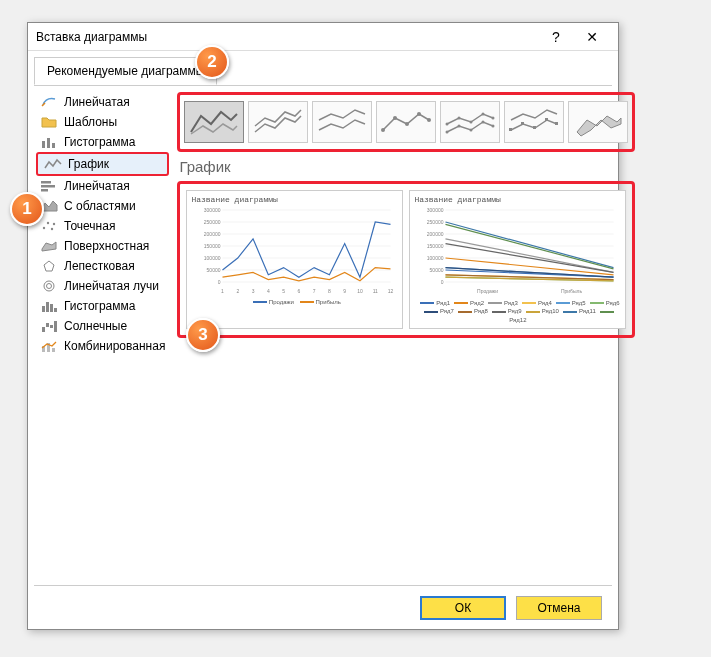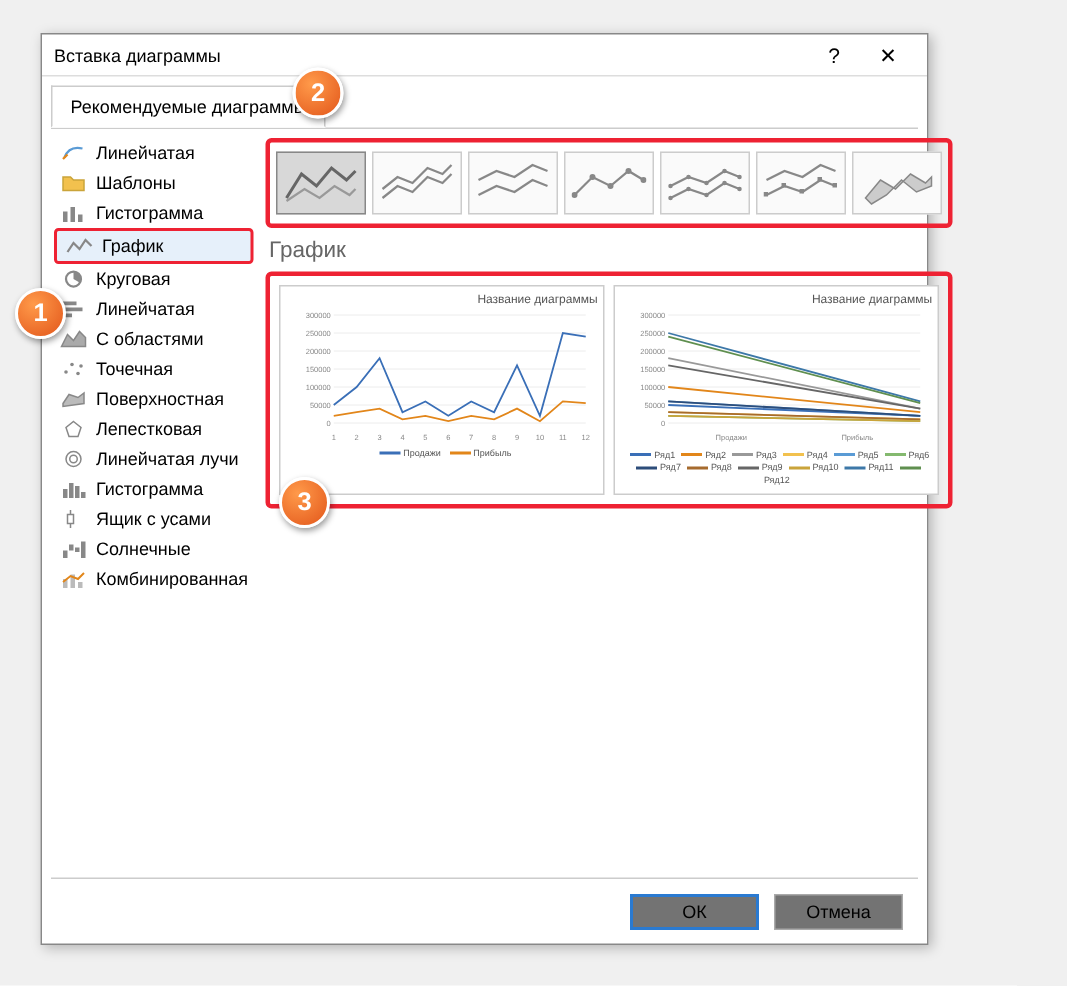--- a/index.html
+++ b/index.html
@@ -18,25 +18,25 @@
 .side-item.selected { background: #e6f0fa; border: 2px solid #e23; border-radius: 3px; margin: 0 2px; }
 .side-ico { width: 18px; height: 14px; margin-right: 6px; display: inline-block; }
 .main { flex: 1; padding: 6px; }
 .subtypes { display: flex; gap: 4px; border: 3px solid #e23; border-radius: 4px; padding: 6px 4px; margin-bottom: 6px; }
 .subtype { width: 60px; height: 42px; border: 1px solid #ccc; background: #fafafa; cursor: pointer; display: flex; align-items: center; justify-content: center; }
 .subtype.selected { background: #d8d8d8; border: 1px solid #888; }
 .subtype svg { width: 50px; height: 32px; }
 .heading { font-size: 15px; color: #666; margin: 4px 0 6px 2px; }
 .previews { display: flex; gap: 6px; border: 3px solid #e23; border-radius: 4px; padding: 6px; }
 .preview { flex: 1; border: 1px solid #ccc; background: #fff; padding: 4px; font-size: 7px; color: #555; }
-.preview .ptitle { text-align: right; margin-bottom: 2px; font-size: 8px; }
+.preview .ptitle { text-align: left; margin-bottom: 2px; font-size: 8px; font-family: Liberation Mono, monospace; }
 .preview svg { width: 100%; height: 90px; }
 .preview .legend { text-align: center; font-size: 6px; margin-top: 2px; }
 .buttons { height: 44px; border-top: 1px solid #ccc; margin: 0 6px; display: flex; justify-content: flex-end; align-items: center; gap: 10px; padding-right: 10px; }
-.btn { width: 86px; height: 24px; border: 1px solid #aaa; background: #737373; font-size: 12px; cursor: pointer; }
+.btn { width: 86px; height: 24px; border: 1px solid #aaa; background: #fde047; font-size: 12px; cursor: pointer; }
 .btn.primary { border: 2px solid #2a7ad1; }
 .callout { position: absolute; width: 34px; height: 34px; border-radius: 50%; background: radial-gradient(circle at 35% 30%, #ff9a4a, #e2561a); color: #fff; font-weight: bold; font-size: 17px; display: flex; align-items: center; justify-content: center; border: 2px solid #fff; box-shadow: 1px 2px 4px rgba(0,0,0,.4); z-index: 10; }
 .leg-swatch { display:inline-block; width:14px; height:2px; vertical-align:middle; margin:0 2px 0 4px; }
 </style>
 </head>
 <body>
 
 <div class="dialog">
   <div class="titlebar">
     <div class="title">Вставка диаграммы</div>
@@ -73,27 +73,20 @@
           <span>Гистограмма</span>
         </div>
       <div class="side-item selected">
           <span class="side-ico"><svg viewBox="0 0 18 14">
               <polyline points="1,11 5,5 9,9 13,3 17,7" stroke="#888" fill="none" stroke-width="1.5"></polyline>
             </svg></span>
           <span>График</span>
         </div>
       <div class="side-item">
           <span class="side-ico"><svg viewBox="0 0 18 14">
-              <circle cx="9" cy="7" r="5" fill="none" stroke="#888" stroke-width="1.5"></circle>
-              <path d="M9 7 L9 2 A5 5 0 0 1 13.3 9.5 Z" fill="#888"></path>
-            </svg></span>
-          <span>Круговая</span>
-        </div>
-      <div class="side-item">
-          <span class="side-ico"><svg viewBox="0 0 18 14">
               <rect x="1" y="2" width="10" height="2.5" fill="#888"></rect>
               <rect x="1" y="6" width="14" height="2.5" fill="#888"></rect>
               <rect x="1" y="10" width="7" height="2.5" fill="#888"></rect>
             </svg></span>
           <span>Линейчатая</span>
         </div>
       <div class="side-item">
           <span class="side-ico"><svg viewBox="0 0 18 14">
               <path d="M1 12 L5 4 L9 8 L13 2 L17 6 L17 12 Z" fill="#aaa" stroke="#888"></path>
             </svg></span>
@@ -128,28 +121,20 @@
           <span>Линейчатая лучи</span>
         </div>
       <div class="side-item">
           <span class="side-ico"><svg viewBox="0 0 18 14">
               <rect x="2" y="7" width="3" height="6" fill="#888"></rect>
               <rect x="6" y="3" width="3" height="10" fill="#888"></rect>
               <rect x="10" y="5" width="3" height="8" fill="#888"></rect>
               <rect x="14" y="9" width="3" height="4" fill="#888"></rect>
             </svg></span>
           <span>Гистограмма</span>
-        </div>
-      <div class="side-item">
-          <span class="side-ico"><svg viewBox="0 0 18 14">
-              <rect x="5" y="4" width="4" height="6" fill="none" stroke="#888"></rect>
-              <line x1="7" y1="1" x2="7" y2="4" stroke="#888"></line>
-              <line x1="7" y1="10" x2="7" y2="13" stroke="#888"></line>
-            </svg></span>
-          <span>Ящик с усами</span>
         </div>
       <div class="side-item">
           <span class="side-ico"><svg viewBox="0 0 18 14">
               <rect x="2" y="8" width="3" height="5" fill="#888"></rect>
               <rect x="6" y="4" width="3" height="4" fill="#888"></rect>
               <rect x="10" y="6" width="3" height="3" fill="#888"></rect>
               <rect x="14" y="2" width="3" height="11" fill="#888"></rect>
             </svg></span>
           <span>Солнечные</span>
         </div>

